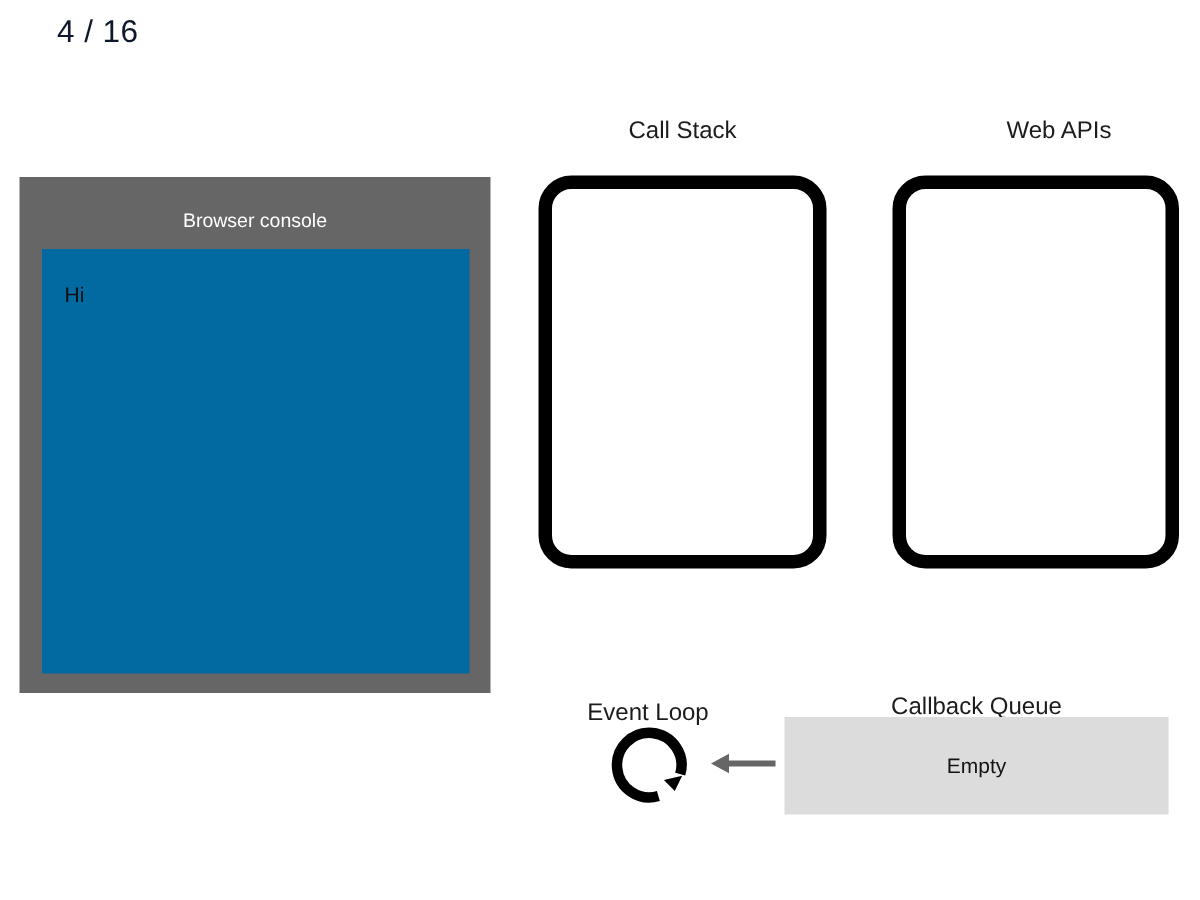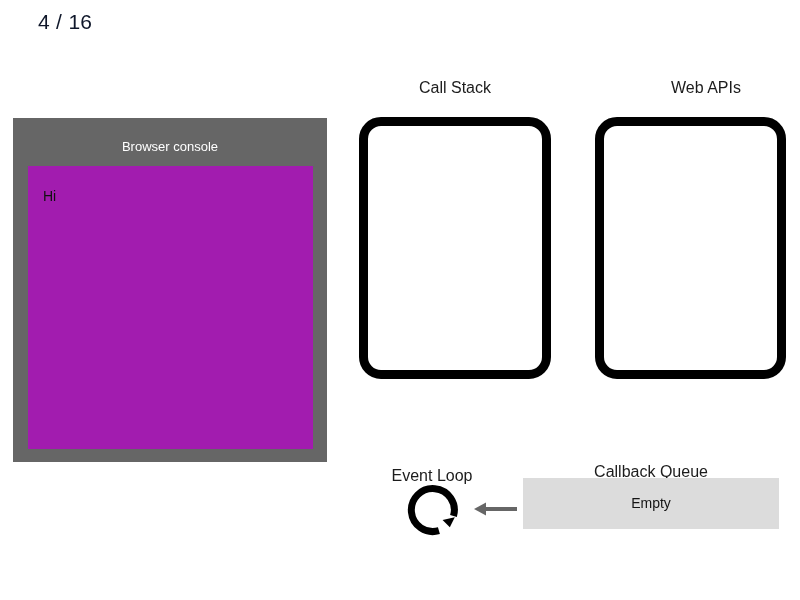--- a/index.html
+++ b/index.html
@@ -55,21 +55,21 @@
     font-size: 13px;
     line-height: 18px;
     color: #ffffff;
   }
   #browser-console-screen {
     position: absolute;
     left: 15px;
     top: 48px;
     width: 285px;
     height: 283px;
-    background: #a21caf;
+    background: #0369a1;
   }
   #console-line-0 {
     position: absolute;
     left: 15px;
     top: 22px;
     font-size: 14px;
     line-height: 17px;
     color: #101010;
     white-space: pre;
   }
@@ -125,21 +125,21 @@
     width: 46px;
     height: 22px;
   }
 
   
   #callback-queue-box {
     position: absolute;
     left: 523px;
     top: 478px;
     width: 256px;
-    height: 51px;
+    height: 65px;
     background: #dcdcdc;
     display: flex;
     align-items: center;
     justify-content: center;
   }
   #callback-queue-status {
     font-size: 14px;
     line-height: 17px;
     color: #141414;
     white-space: pre;

